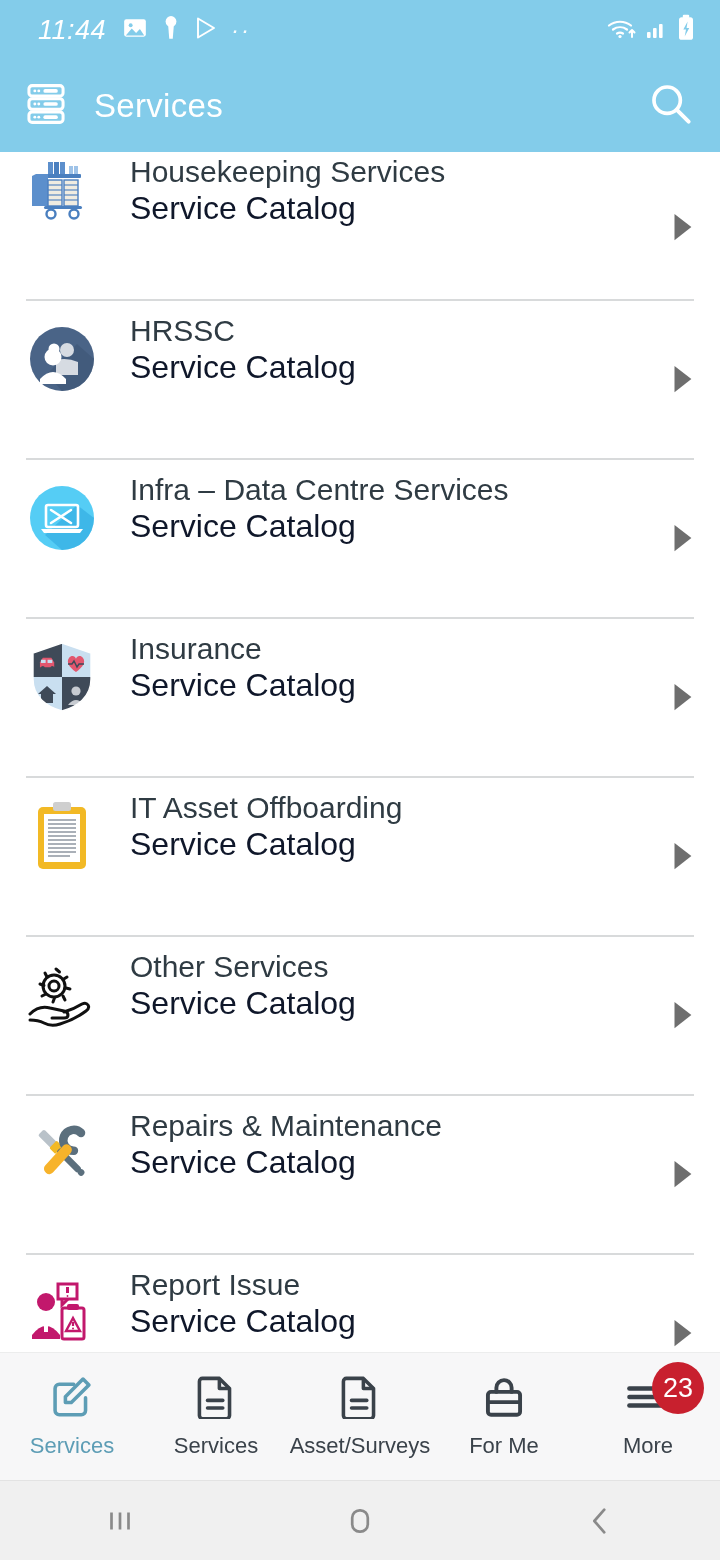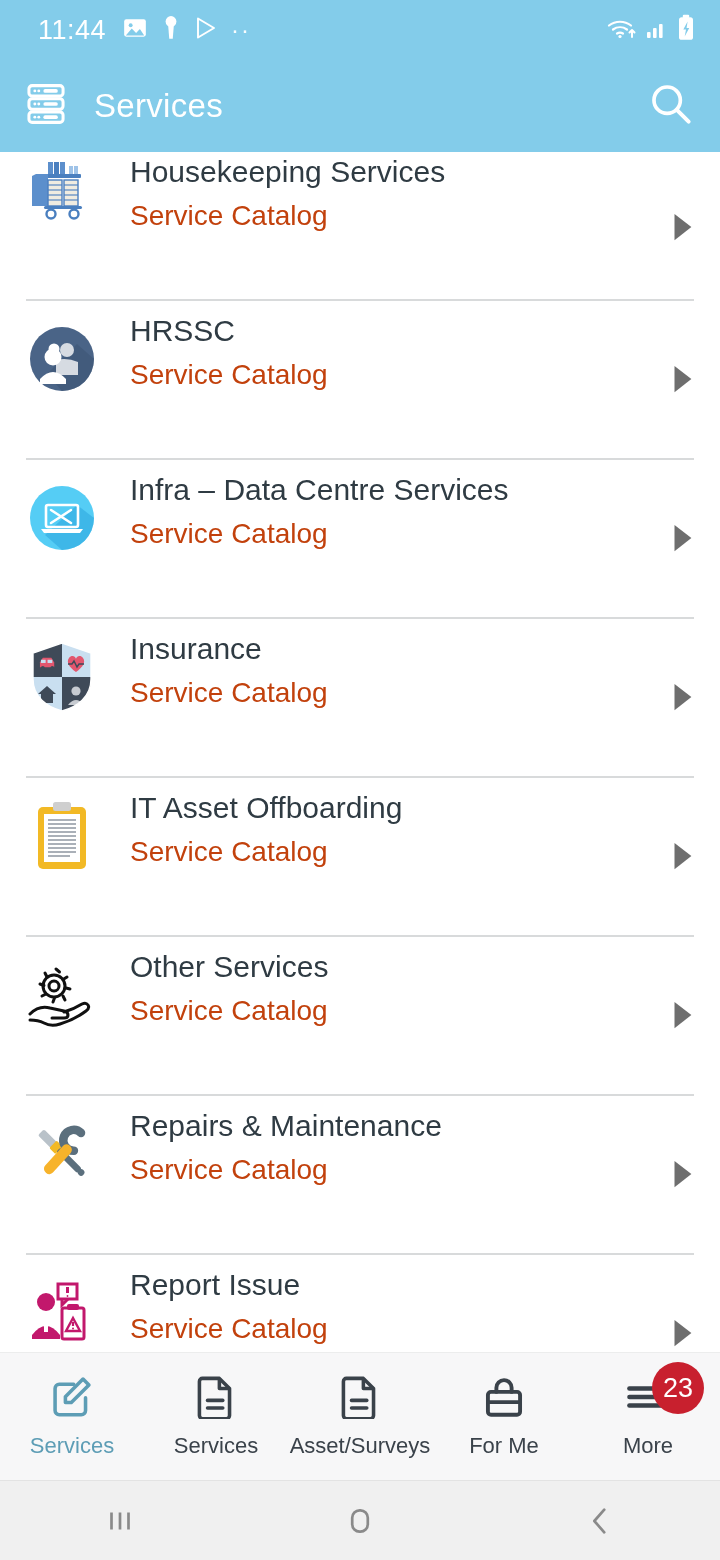--- a/index.html
+++ b/index.html
@@ -10,20 +10,21 @@
     overflow:hidden;
     position:relative;
   }
 
   
   .statusbar{
     height:60px; background:#83ccea;
     display:flex; align-items:center;
     padding:0 24px 0 38px;
     color:#ffffff;
+    font-style:italic;
   }
   .sb-time{ font-size:27px; letter-spacing:.5px; font-weight:400; color:#ffffff; }
   .sb-left-icons{ display:flex; align-items:center; gap:13px; margin-left:16px; }
   .sb-spacer{ flex:1; }
   .sb-right-icons{ display:flex; align-items:center; gap:7px; }
   .sb-dots{ font-size:24px; line-height:0; letter-spacing:2px; opacity:.95; }
 
   
   .appbar{
     height:92px; background:#83ccea;
@@ -56,22 +57,22 @@
     flex:0 0 72px;
     display:flex; align-items:center; justify-content:center;
   }
   .row-icon svg{ display:block; }
   .row-text{ margin-left:32px; padding-top:0; flex:1; min-width:0; }
   .row-title{
     font-size:30px; color:#2f3b43; font-weight:400;
     line-height:40px; white-space:nowrap;
   }
   .row-sub{
-    font-size:28px; color:#c2410c; font-weight:400;
-    line-height:32px; margin-top:8px;
+    font-size:32px; color:#0f172a; font-weight:400;
+    line-height:32px; margin-top:0;
   }
   .row-arrow{
     position:absolute; right:26px;
   }
   .divider{
     position:absolute; left:26px; right:26px; bottom:0;
     height:2px; background:#d8dadb;
   }
 
   

